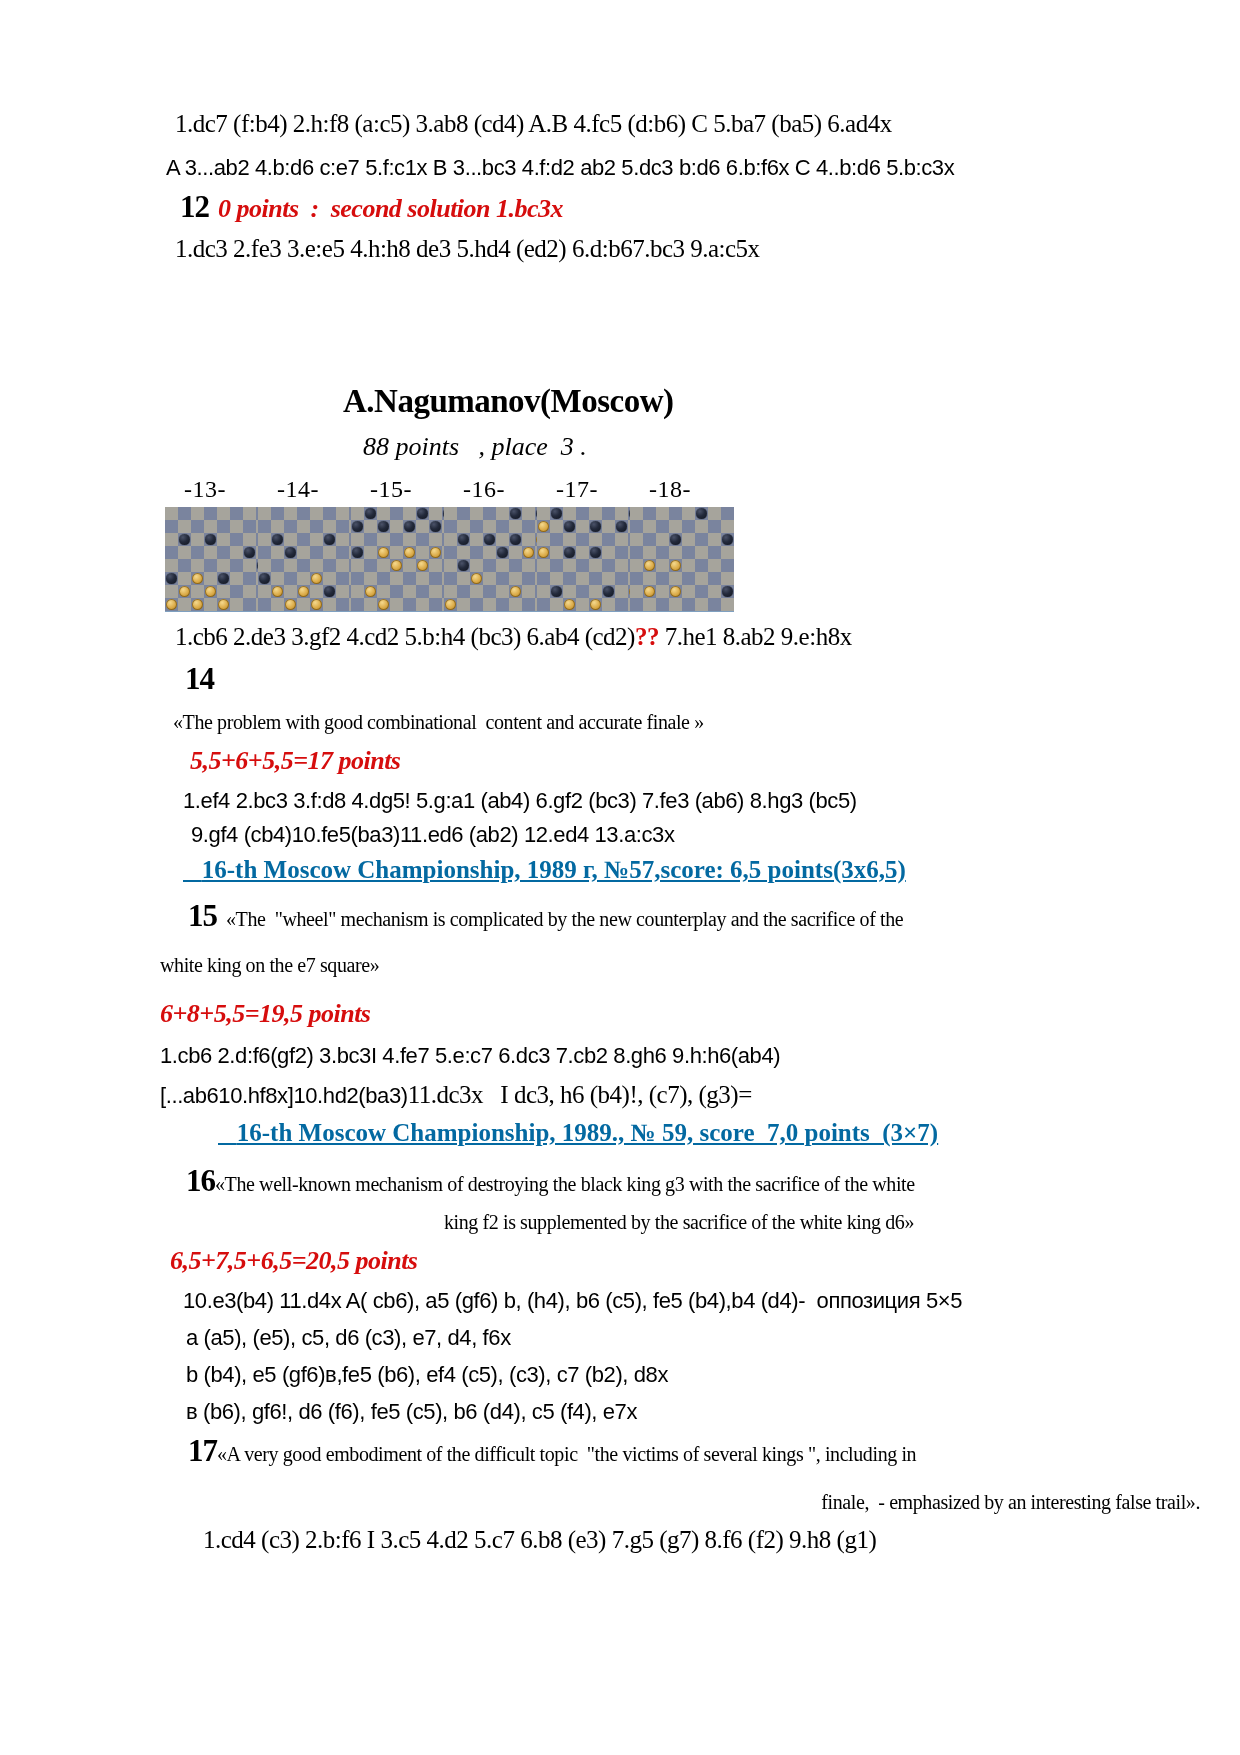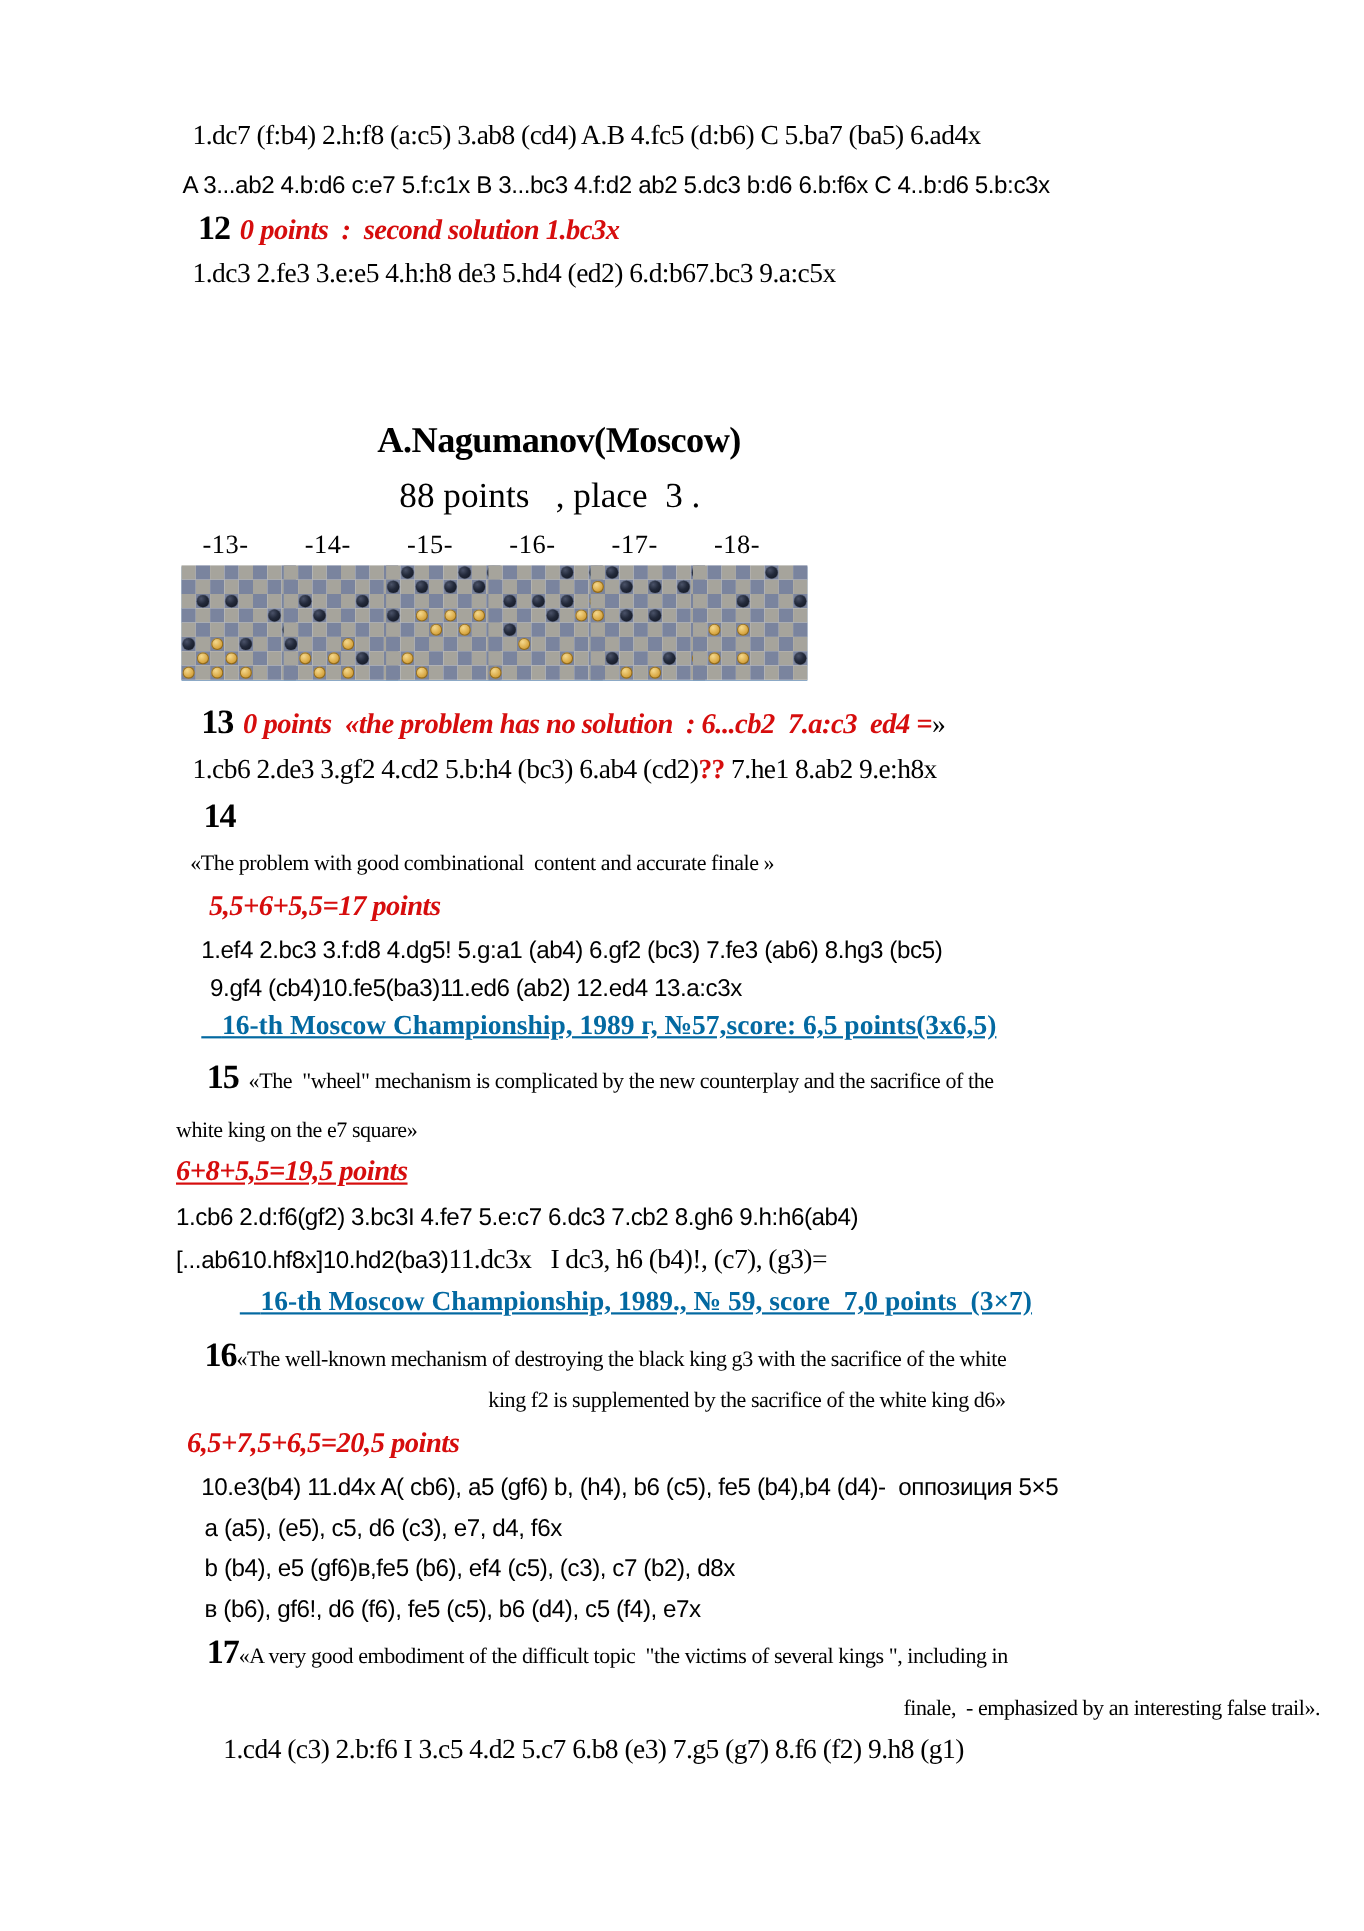--- a/index.html
+++ b/index.html
@@ -11,22 +11,22 @@
   .ln{white-space:pre;}
   .serif{font-family:"Liberation Serif", serif;font-size:25px;letter-spacing:-0.5px;}
   .sans{font-family:"Liberation Sans", sans-serif;font-size:22px;letter-spacing:-0.4px;}
   .num{font-family:"Liberation Serif", serif;font-weight:bold;font-size:31px;
        letter-spacing:-1px;margin-right:9px;}
   .redit{font-family:"Liberation Serif", serif;font-weight:bold;font-style:italic;
          font-size:26px;color:#d60d0d;white-space:pre;letter-spacing:-0.5px;}
   .redmark{color:#d60d0d;font-weight:bold;}
   .title{font-family:"Liberation Serif", serif;font-weight:bold;font-size:33px;
          margin-left:185px;margin-top:120px;letter-spacing:-0.5px;}
-  .subtitle{font-family:"Liberation Serif", serif;font-size:32px;margin-left:205px;
-            margin-top:12px;white-space:pre;}
+  .subtitle{font-family:"Liberation Serif", serif;font-size:26px;margin-left:205px;
+            margin-top:12px;white-space:pre;font-style:italic;}
   .boards-row{display:flex;gap:13px;margin-left:7px;margin-top:14px;}
   .board-col{width:80px;flex:0 0 auto;}
   .board-label{font-family:"Liberation Serif", serif;font-size:24px;text-align:center;
                letter-spacing:0.5px;margin-bottom:4px;}
   .board{position:relative;width:104px;height:104px;display:grid;
          grid-template-columns:repeat(8,13px);grid-template-rows:repeat(8,13px);
          box-shadow:0 1px 0 #7fa0c0;}
   .sq.lt{background:#a6a49c;}
   .sq.dk{background:#7a849e;}
   .piece{position:absolute;width:11px;height:11px;border-radius:50%;}
@@ -48,21 +48,21 @@
   #h13{margin-top:20px;margin-left:25px;}
   #s13{margin-top:12px;margin-left:17px;}
   #h14{margin-top:10px;margin-left:27px;}
   #q14{margin-top:14px;margin-left:15px;}
   #p14{margin-top:12px;margin-left:32px;}
   #s14a{margin-top:12px;margin-left:25px;}
   #s14b{margin-top:8px;margin-left:33px;}
   #blue1{margin-top:8px;margin-left:25px;}
   #h15{margin-top:14px;margin-left:30px;}
   #q15b{margin-top:20px;margin-left:2px;}
-  #p15{margin-top:10px;margin-left:2px;text-decoration:underline;}
+  #p15{margin-top:22px;margin-left:2px;}
   #s15a{margin-top:14px;margin-left:2px;}
   #s15b{margin-top:12px;margin-left:2px;}
   #blue2{margin-top:10px;margin-left:60px;}
   #h16{margin-top:16px;margin-left:28px;}
   #q16b{margin-top:12px;margin-left:0;text-align:center;}
   #p16{margin-top:12px;margin-left:12px;}
   #sol16 p{margin-top:11px;margin-left:28px;}
   #sol16 p:first-child{margin-top:12px;margin-left:25px;}
   #h17{margin-top:8px;margin-left:30px;}
   #q17b{margin-top:22px;margin-left:0;text-align:right;}
@@ -563,21 +563,20 @@
           <div class="piece b" style="left: 92px; top: 27px;"></div>
           <div class="piece b" style="left: 92px; top: 79px;"></div>
           <div class="piece w" style="left: 14px; top: 53px;"></div>
           <div class="piece w" style="left: 40px; top: 53px;"></div>
           <div class="piece w" style="left: 14px; top: 79px;"></div>
           <div class="piece w" style="left: 40px; top: 79px;"></div>
         </div>
       </div>
     </div>
 
-  <p id="h13" class="hdr"><span class="num">13</span><span class="redit">0 points  «the problem has no solution  : 6...cb2  7.a:c3  ed4 =</span><span class="serif">»</span></p>
   <p id="s13" class="serif ln"><span>1.cb6 2.de3 3.gf2 4.cd2 5.b:h4 (bc3) 6.ab4 (cd2)</span><span class="redmark">??</span><span> 7.he1 8.ab2 9.e:h8x</span></p>
 
   <p id="h14" class="hdr"><span class="num">14</span></p>
   <p id="q14" class="qsans">«The problem with good combinational  content and accurate finale »</p>
   <p id="p14" class="redit">5,5+6+5,5=17 points</p>
   <p id="s14a" class="sans ln">1.ef4 2.bc3 3.f:d8 4.dg5! 5.g:a1 (ab4) 6.gf2 (bc3) 7.fe3 (ab6) 8.hg3 (bc5)</p>
   <p id="s14b" class="sans ln">9.gf4 (cb4)10.fe5(ba3)11.ed6 (ab2) 12.ed4 13.a:c3x</p>
   <p id="blue1" class="blueln"><a>16-th Moscow Championship, 1989 г, №57,score: 6,5 points(3x6,5)</a></p>
 
   <p id="h15" class="hdr"><span class="num">15</span><span class="qsans">«The  "wheel" mechanism is complicated by the new counterplay and the sacrifice of the</span></p>

